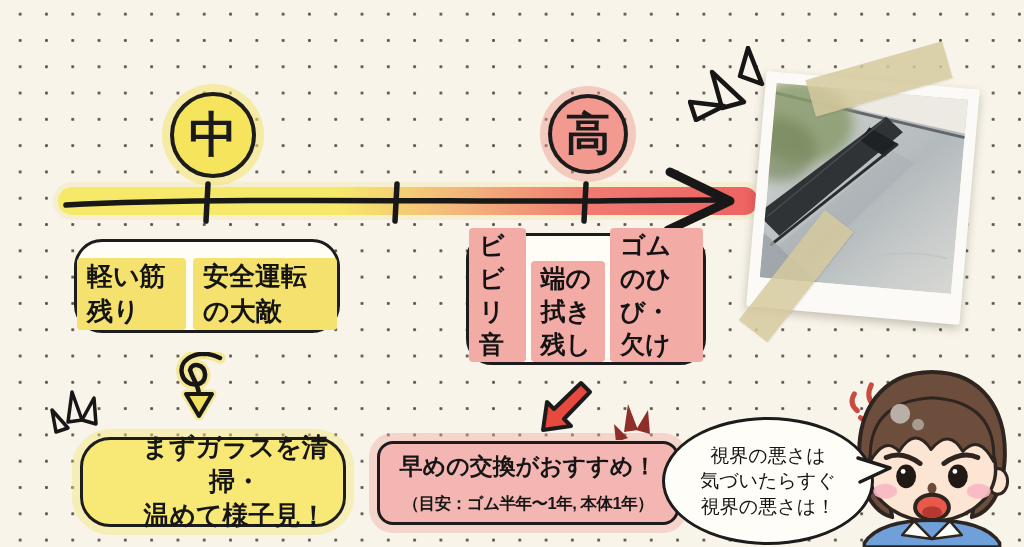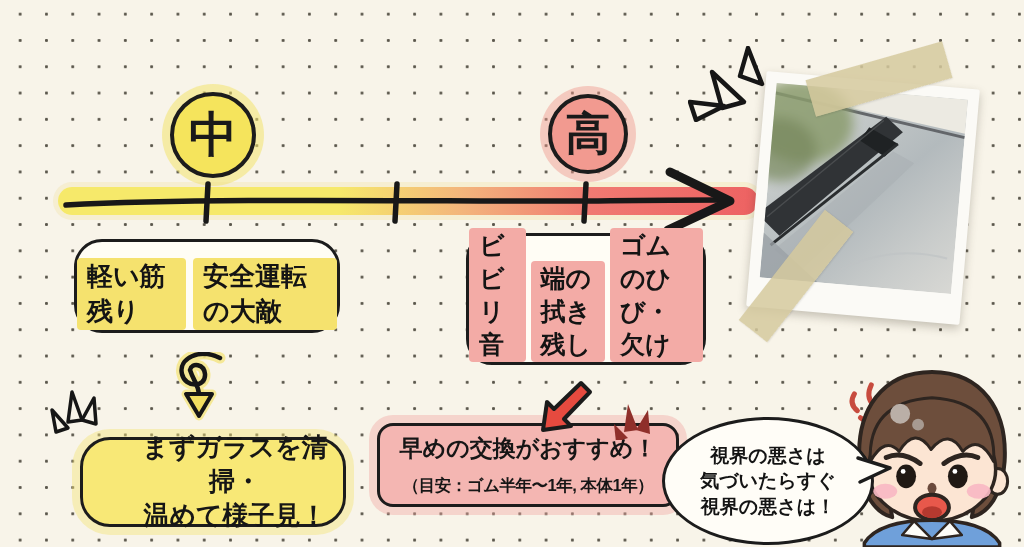--- a/index.html
+++ b/index.html
@@ -42,29 +42,29 @@
   .advice {
     position:absolute; border:3.5px solid #1c1c1c; display:flex; flex-direction:column;
     align-items:center; justify-content:center; font-weight:900; color:#161616;
     text-align:center; box-sizing:border-box;
   }
   #advice-mid {
     left:80px; top:437px; width:266px; height:90px; background:#f8e876; border-radius:30px;
     font-size:26px; line-height:1.3; box-shadow:0 0 0 8px rgba(244,228,122,.45);padding-left:44px;
   }
   #advice-high {
-    left:377px; top:423px; width:302px; height:84px; background:#f4b6b2; border-radius:16px;
+    left:377px; top:441px; width:302px; height:84px; background:#f4b6b2; border-radius:16px;
     box-shadow:0 0 0 8px rgba(240,165,160,.4);
   }
   #advice-high .l1 { font-size:23px; }
   #advice-high .l2 { font-size:16.5px; letter-spacing:-0.5px; margin-top:11px; }
   .bubble {
     position:absolute; left:662px; top:417px; width:212px; height:128px; background:#fffdf7;
     border:3.5px solid #1c1c1c; border-radius:50%; display:flex; flex-direction:column;
-    align-items:center; justify-content:center; z-index:7; font-weight:700; font-size:19px;
+    align-items:center; justify-content:center; z-index:7; font-weight:400; font-size:19px;
     line-height:1.33; color:#141414; text-align:center; box-sizing:border-box;
   }
   .photo {
     position:absolute; left:756px; top:80px; width:214px; height:236px; background:#fbfaf6;
     border-radius:2px; transform:rotate(5deg); box-shadow:0 4px 10px rgba(60,55,40,.28);
     padding:11px 11px 30px 11px; box-sizing:border-box; z-index:2;
   }
   .photo svg { display:block; width:100%; height:100%; }
   .tape { position:absolute; background:rgba(213,201,158,.85);
           box-shadow:0 1px 2px rgba(0,0,0,.1); z-index:3; }

